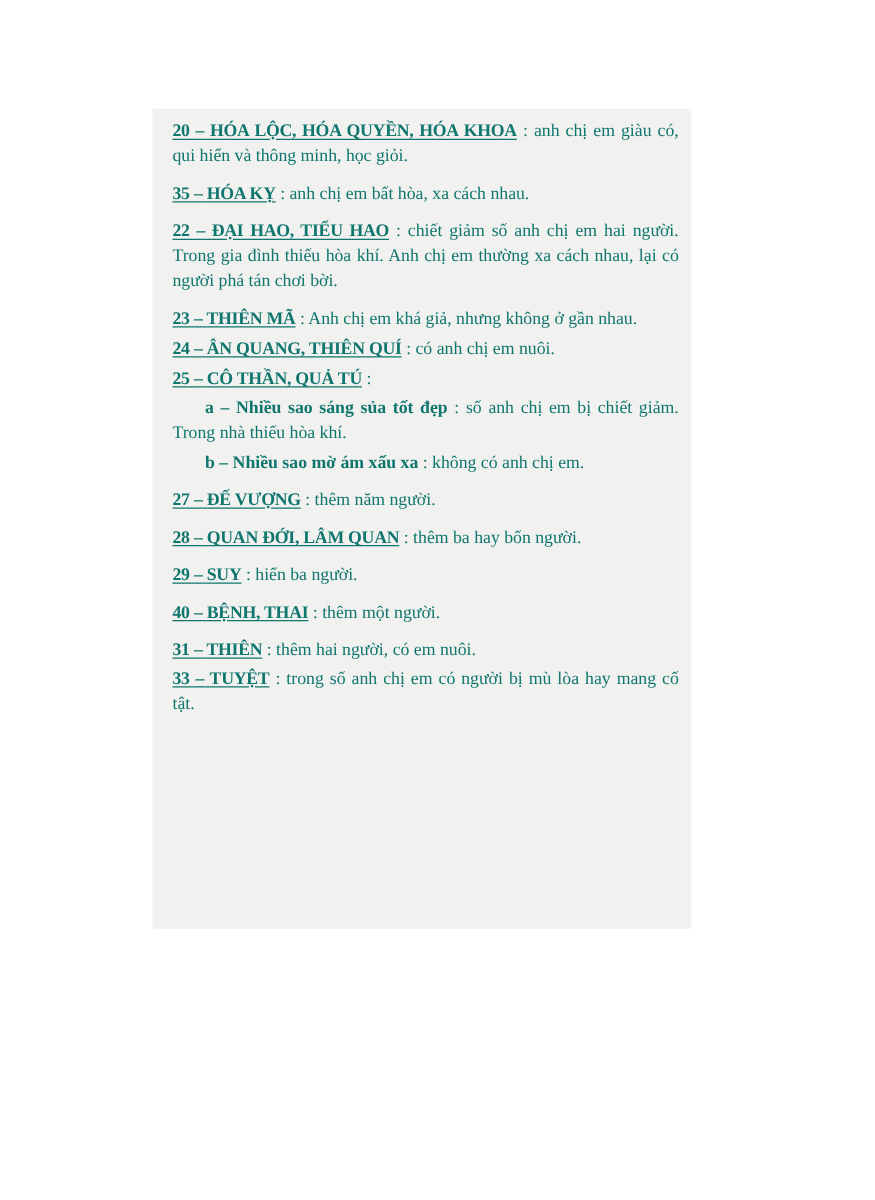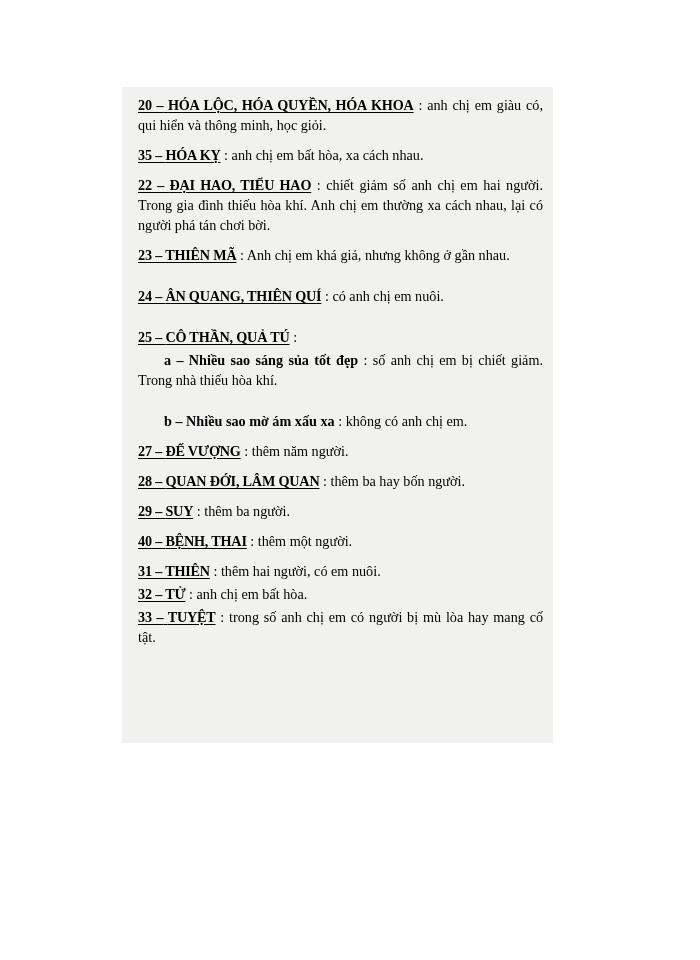--- a/index.html
+++ b/index.html
@@ -10,28 +10,28 @@
       overflow: hidden;
     }
     .page {
       position: absolute;
       left: 122px; top: 87px;
       width: 431px; height: 656px;
       background: #f1f1ef;
       box-sizing: border-box;
       padding: 8px 10px 0 16px;
       font-family: "Liberation Serif", "DejaVu Serif", serif;
-      color: #000000;
+      color: #0f766e;
       font-size: 14.2px;
       line-height: 20px;
     }
     .entry { margin: 0; text-align: justify; }
     .gap-l { margin-top: 10px; }
     .gap-m { margin-top: 3px; }
-    .gap-s { margin-top: 21px; }
+    .gap-s { margin-top: 4px; }
     .head {
       font-weight: bold;
       text-decoration: underline;
       text-underline-offset: 2px;
       letter-spacing: -0.2px;
     }
     .sub { text-indent: 26px; }
     .sub .subhead { font-weight: bold; }
   </style>
 </head>
@@ -52,23 +52,22 @@
 
   <p class="entry sub gap-m"><span class="subhead">a – Nhiều sao sáng sủa tốt đẹp</span><span> : số anh chị em bị chiết giảm. Trong nhà thiếu hòa khí.</span></p>
 
   <p class="entry sub gap-s"><span class="subhead">b – Nhiều sao mờ ám xấu xa</span><span> : không có anh chị em.</span></p>
 
 
   <p class="entry gap-l"><span class="head"><span>27 –</span> <span>ĐẾ VƯỢNG</span></span><span> : thêm năm người.</span></p>
 
   <p class="entry gap-l"><span class="head"><span>28 –</span> <span>QUAN ĐỚI, LÂM QUAN</span></span><span> : thêm ba hay bốn người.</span></p>
 
-  <p class="entry gap-l"><span class="head"><span>29 –</span> <span>SUY</span></span><span> : thêm ba người.</span></p>
+  <p class="entry gap-l"><span class="head"><span>29 –</span> <span>SUY</span></span><span> : hiển ba người.</span></p>
 
   <p class="entry gap-l"><span class="head"><span>40 –</span> <span>BỆNH, THAI</span></span><span> : thêm một người.</span></p>
 
   <p class="entry gap-l"><span class="head"><span>31 –</span> <span>THIÊN</span></span><span> : thêm hai người, có em nuôi.</span></p>
 
-  <p class="entry gap-m"><span class="head"><span>32 –</span> <span>TỬ</span></span><span> : anh chị em bất hòa.</span></p>
 
   <p class="entry gap-m"><span class="head"><span>33 –</span> <span>TUYỆT</span></span><span> : trong số anh chị em có người bị mù lòa hay mang cố tật.</span></p>
 
 </div>
 
 </body></html>

